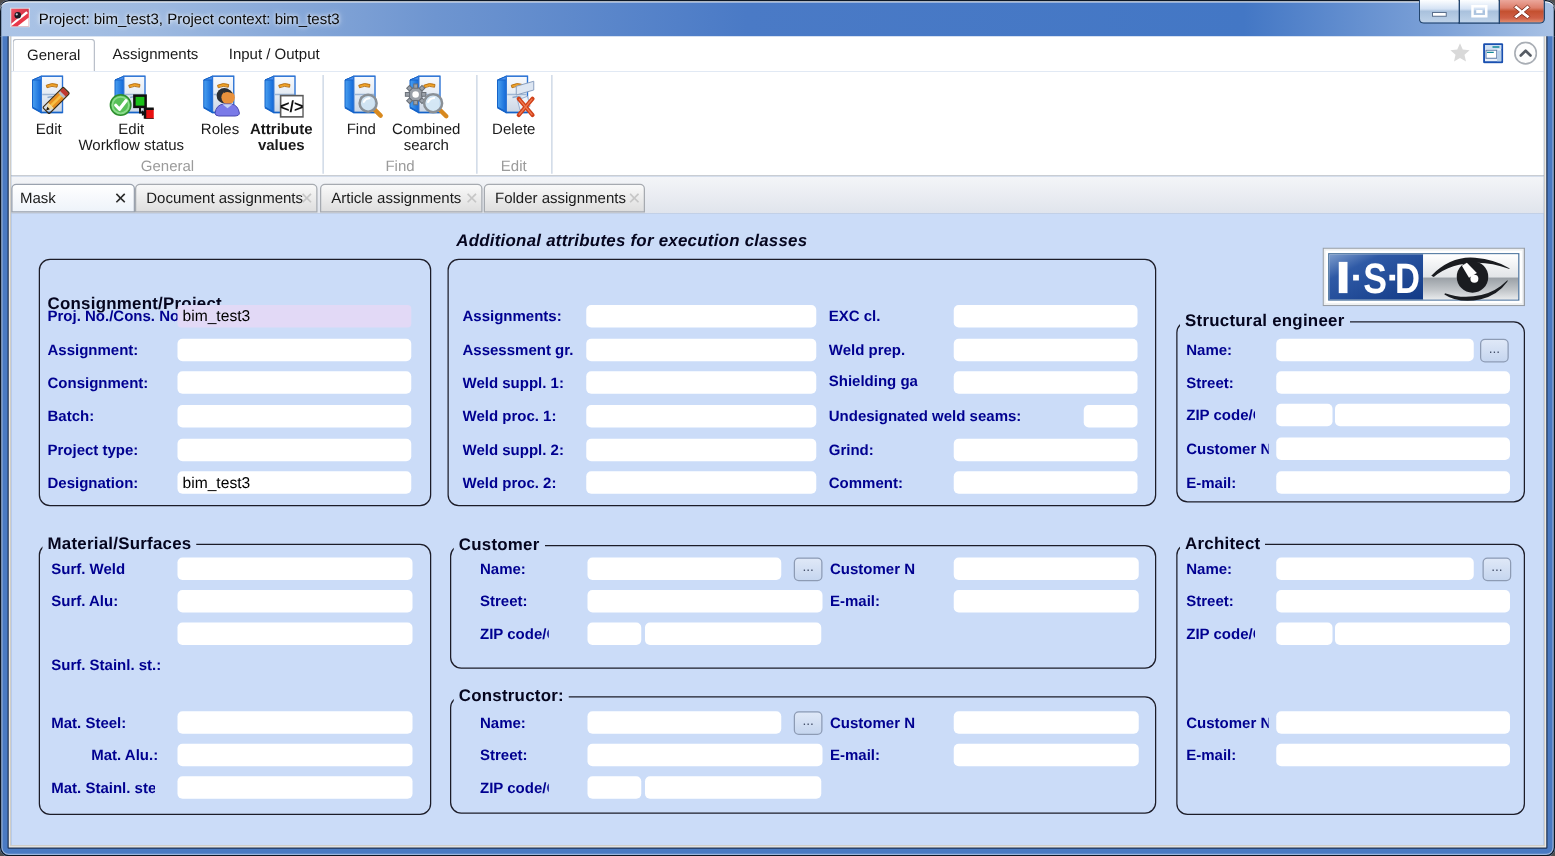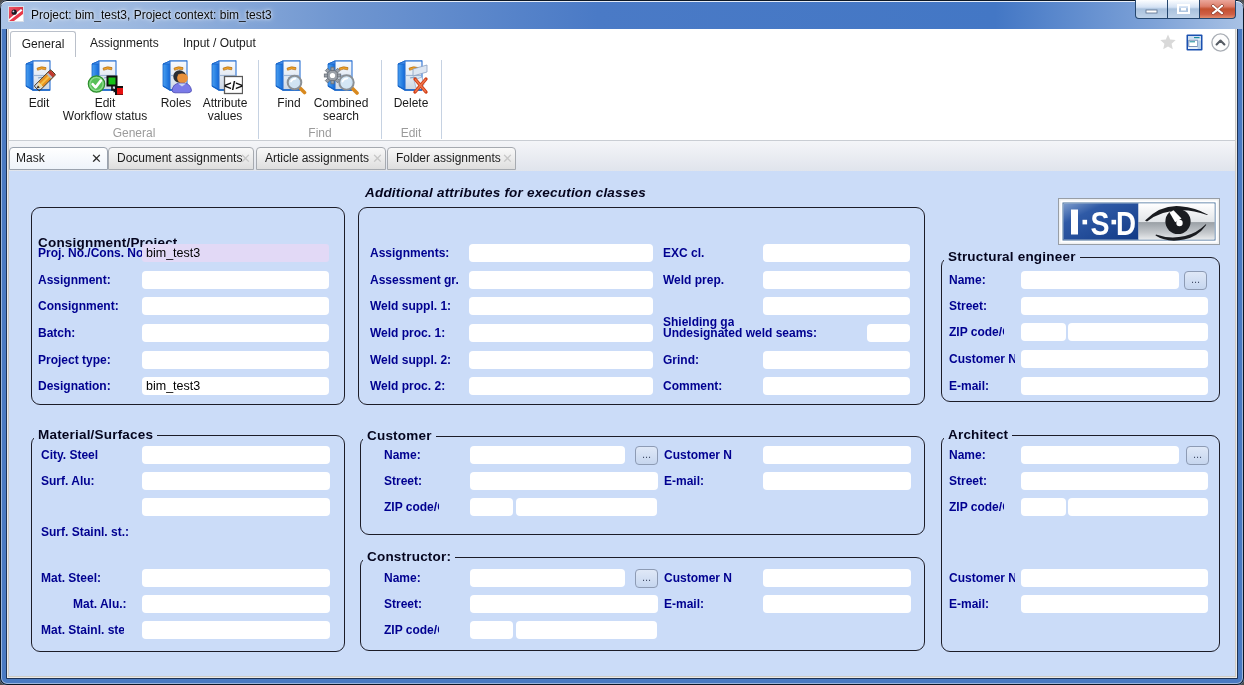--- a/index.html
+++ b/index.html
@@ -204,21 +204,21 @@
 <path d="M5 5 L12 2 L12 31 L5 27 Z" fill="url(#cabL)" stroke="#1563c8" stroke-width="0.8"></path>
 <path d="M5 5 L12 2 L29 2 L24 5 Z" fill="#4a90ec" stroke="#1563c8" stroke-width="0.8"></path>
 <rect x="12" y="2" width="17" height="29" fill="url(#cabF)" stroke="#2a72d4" stroke-width="1.1"></rect>
 <path d="M5 27 L12 31 L29 31" fill="none" stroke="#1563c8" stroke-width="1.3"></path>
 <line x1="12.8" y1="16.5" x2="28.2" y2="16.5" stroke="#9fb6d4" stroke-width="1.2"></line>
 <path d="M16 9.2 Q20.5 6.8 25 8.6 L24.6 10.8 Q20.5 9.2 16.6 11.2 Z" fill="#f0a226" stroke="#b06a10" stroke-width="0.7"></path>
 <path d="M17 19 Q20.5 17.8 24 19" fill="none" stroke="#8aa8cc" stroke-width="1.3"></path>
 <rect x="17.5" y="17.5" width="18" height="17" fill="#ffffff" stroke="#5a5a5a" stroke-width="1.3"></rect>
 <text x="26.5" y="30.5" font-family="Liberation Sans" font-size="13" font-weight="bold" fill="#101010" text-anchor="middle">&lt;/&gt;</text>
 </svg></div>
-<div class="rlabel" style="left:155px;top:97px;width:140px;">Attribute<br>values</div>
+<div class="rlabel" style="left:155px;top:97px;width:140px;font-weight:bold;">Attribute<br>values</div>
 <div style="position:absolute;left:271px;top:59px;width:36px;height:36px;"><svg width="36" height="36" viewBox="0 0 36 36">
 <defs>
 <linearGradient id="cabL" x1="0" y1="0" x2="1" y2="0">
  <stop offset="0" stop-color="#4aa0f0"></stop>
           <stop offset="1" stop-color="#1268d8"></stop>
 </linearGradient>
 <linearGradient id="cabF" x1="0" y1="0" x2="0" y2="1">
  <stop offset="0" stop-color="#f8fafd"></stop>
           <stop offset="0.5" stop-color="#e4ebf4"></stop>
           <stop offset="1" stop-color="#ccd6e4"></stop>
@@ -342,21 +342,21 @@
 <div class="lbl" style="left:370px;top:296px;">Weld suppl. 1:</div>
 <div class="fld" style="left:469px;top:297px;width:184px;"></div>
 <div class="lbl" style="left:370px;top:323px;">Weld proc. 1:</div>
 <div class="fld" style="left:469px;top:324px;width:184px;"></div>
 <div class="lbl" style="left:370px;top:350px;text-align:right;">Weld suppl. 2:</div>
 <div class="fld" style="left:469px;top:351px;width:184px;"></div>
 <div class="lbl" style="left:370px;top:376px;">Weld proc. 2:</div>
 <div class="fld" style="left:469px;top:377px;width:184px;"></div>
 <div class="lbl" style="left:663px;top:243px;">EXC cl.</div>
 <div class="lbl" style="left:663px;top:270px;">Weld prep.</div>
-<div class="lbl" style="left:663px;top:312px;">Shielding ga</div>
+<div class="lbl" style="left:663px;top:295px;">Shielding ga</div>
 <div class="lbl" style="left:663px;top:323px;">Undesignated weld seams:</div>
 <div class="lbl" style="left:663px;top:350px;">Grind:</div>
 <div class="lbl" style="left:663px;top:376px;">Comment:</div>
 <div class="fld" style="left:763px;top:244px;width:147px;"></div>
 <div class="fld" style="left:763px;top:271px;width:147px;"></div>
 <div class="fld" style="left:763px;top:297px;width:147px;"></div>
 <div class="fld" style="left:763px;top:351px;width:147px;"></div>
 <div class="fld" style="left:763px;top:377px;width:147px;"></div>
 <div class="fld" style="left:867px;top:324px;width:43px;"></div>
 <div class="gbox" style="left:941px;top:257px;width:279px;height:145px;"></div>
@@ -404,21 +404,21 @@
 <g fill="#1a1c20">
 <path d="M87 22.5 Q103 6.5 122 8.2 Q138 9.6 149.5 16.5 Q150.5 17.2 149 17.0 Q136 12.2 124 12.2 Q103 12.2 89 23.5 Z"></path>
 <circle cx="120" cy="23.5" r="12.6"></circle>
 <path d="M98 36.5 Q112 41.5 127 38 Q139 35 147.5 26.5 Q148.8 25.4 147.8 27.4 Q140 38.5 126 41.6 Q109 45 97.5 37.5 Z"></path>
 </g>
 <path d="M115.5 12.2 L123.5 20.4 L117.2 24.2 L111.5 14.6 Z" fill="#ffffff"></path>
 <circle cx="121.5" cy="25" r="3.2" fill="#ffffff"></circle>
 </svg></div>
 <div class="gbox" style="left:31px;top:435px;width:314px;height:217px;"></div>
 <div class="legend" style="left:34px;top:428px;">Material/Surfaces</div>
-<div class="lbl" style="left:41px;top:445px;width:98px;">City. Steel</div>
+<div class="lbl" style="left:41px;top:445px;width:98px;">Surf. Weld</div>
 <div class="lbl" style="left:41px;top:471px;width:98px;">Surf. Alu:</div>
 <div class="lbl" style="left:41px;top:497px;width:98px;margin-top:25px;">Surf. Stainl. st.:</div>
 <div class="lbl" style="left:41px;top:568px;width:98px;">Mat. Steel:</div>
 <div class="lbl" style="left:41px;top:594px;width:98px;padding-left:32px;">Mat. Alu.:</div>
 <div class="lbl" style="left:41px;top:620px;width:83px;">Mat. Stainl. ste</div>
 <div class="fld" style="left:142px;top:446px;width:188px;"></div>
 <div class="fld" style="left:142px;top:472px;width:188px;"></div>
 <div class="fld" style="left:142px;top:498px;width:188px;"></div>
 <div class="fld" style="left:142px;top:569px;width:188px;"></div>
 <div class="fld" style="left:142px;top:595px;width:188px;"></div>

